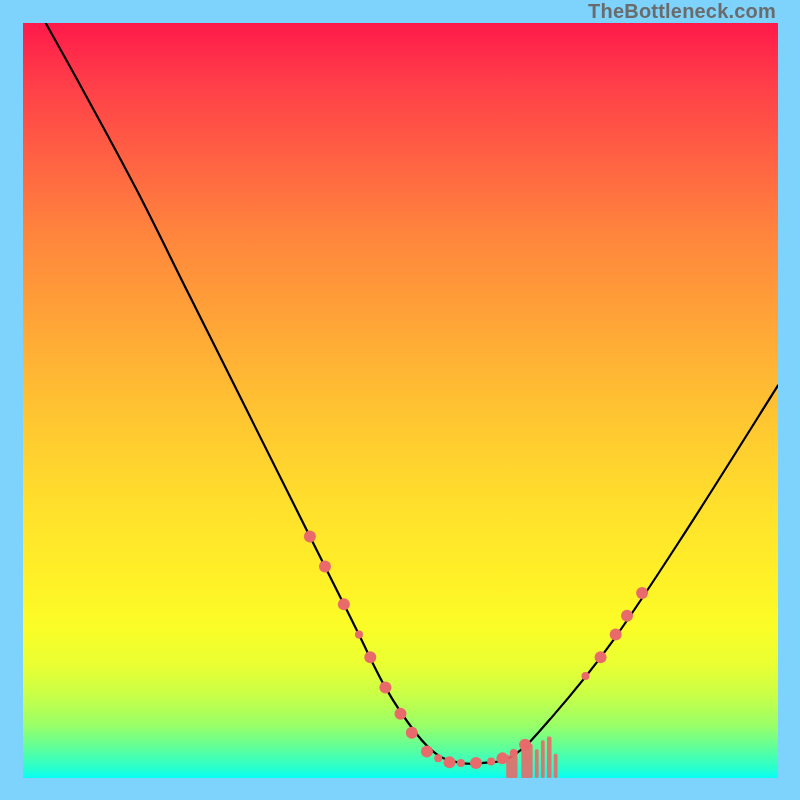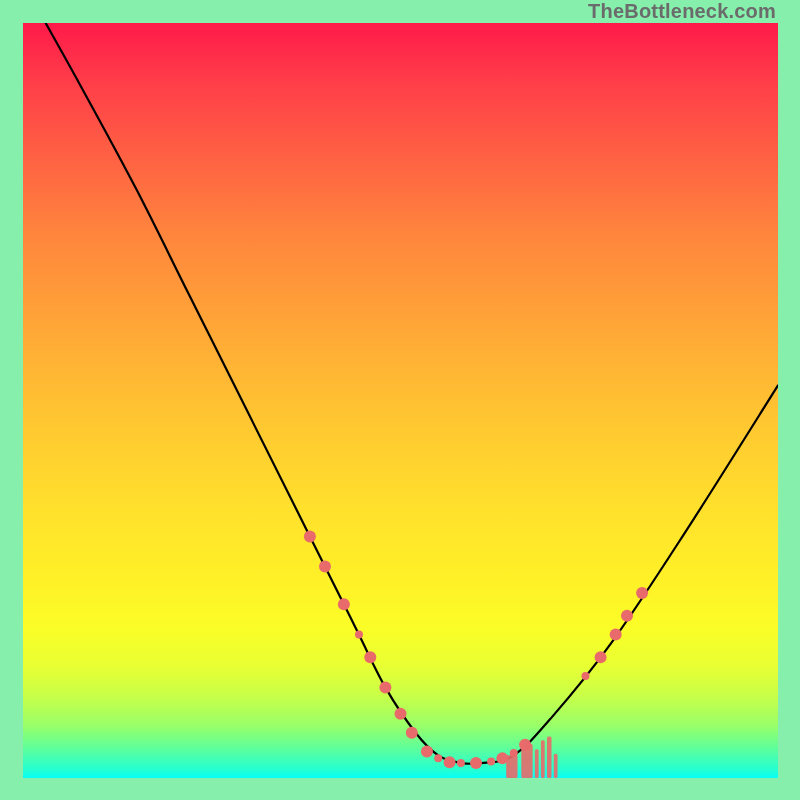--- a/index.html
+++ b/index.html
@@ -9,21 +9,21 @@
     height: 800px;
     background: #000000;
     overflow: hidden;
   }
   .frame {
     position: absolute;
     left: 0;
     top: 0;
     width: 800px;
     height: 800px;
-    background: #86efac;
+    background: #7dd3fc;
   }
   .plot-area {
     position: absolute;
     left: 23px;
     top: 23px;
     width: 755px;
     height: 755px;
     overflow: hidden;
   }
   .gradient {

